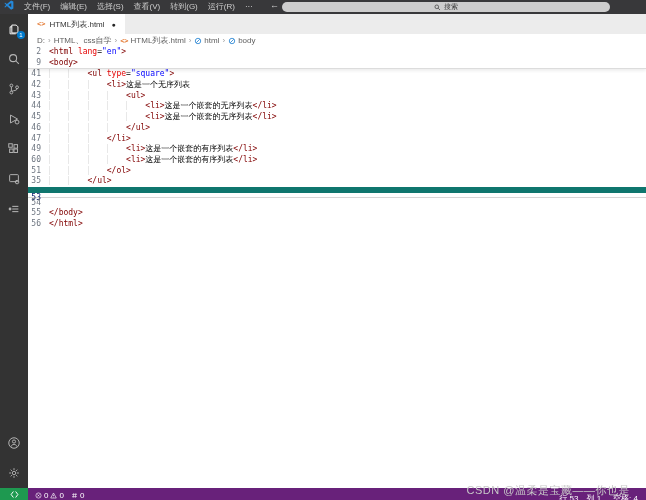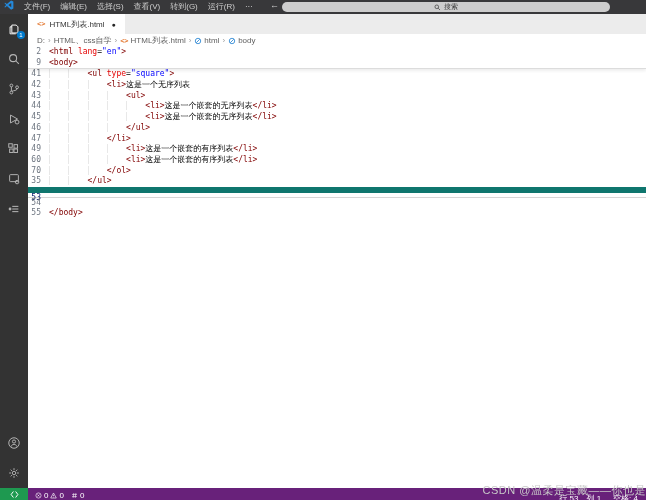--- a/index.html
+++ b/index.html
@@ -48,21 +48,21 @@
 
   
   .statusbar{ position:absolute; left:0; right:0; bottom:0; height:12px; background:var(--statusbar); color:#fff;
     display:flex; align-items:flex-start; font-size:8px; z-index:6; overflow:hidden; }
   .remote{ width:28px; height:12px; background:var(--remote_green); display:flex; align-items:center; justify-content:center;
     font-size:7px; font-family:"DejaVu Sans Mono", monospace; flex:none; }
   .sb-group{ display:flex; align-items:center; gap:2px; margin-left:7px; position:relative; top:3px; }
   .sb-right{ margin-left:auto; display:flex; gap:12px; padding-right:8px; position:relative; top:5px; }
   .sb-ico{ width:7px; height:7px; display:inline-block; }
 
-  .watermark{ position:absolute; right:0; bottom:2px; font-size:11px; color:#c7c7c7; z-index:9; letter-spacing:0.5px;margin-top:26px; }
+  .watermark{ position:absolute; right:16px; bottom:2px; font-size:11px; color:#c7c7c7; z-index:9; letter-spacing:0.5px;margin-top:26px; }
   svg{ display:block; }
 </style>
 </head>
 <body>
 
 <div class="window">
 
   <div class="titlebar">
     <svg class="logo" viewBox="0 0 16 16">
       <path fill="#2489db" d="M11.3 0.6 4.7 6.4 1.8 4.2 0.6 4.8 3.4 8 0.6 11.2l1.2.6 2.9-2.2 6.6 5.8 3.7-1.7V2.3L11.3.6zM11.6 4.6v6.8L7 8l4.6-3.4z"></path>
@@ -199,25 +199,26 @@
     <div class="code-font" id="code-lines">
         <div class="row"><span class="ln">41</span><span class="lc"><span class="ig">    </span><span class="ig">    </span><span class="c-tag">&lt;ul</span><span class="c-attr"> type</span><span class="c-txt">=</span><span class="c-str">"square"</span><span class="c-tag">&gt;</span></span></div>
         <div class="row"><span class="ln">42</span><span class="lc"><span class="ig">    </span><span class="ig">    </span><span class="ig">    </span><span class="c-tag">&lt;li&gt;</span><span class="c-txt">这是一个无序列表</span></span></div>
         <div class="row"><span class="ln">43</span><span class="lc"><span class="ig">    </span><span class="ig">    </span><span class="ig">    </span><span class="ig">    </span><span class="c-tag">&lt;ul&gt;</span></span></div>
         <div class="row"><span class="ln">44</span><span class="lc"><span class="ig">    </span><span class="ig">    </span><span class="ig">    </span><span class="ig">    </span><span class="ig">    </span><span class="c-tag">&lt;li&gt;</span><span class="c-txt">这是一个嵌套的无序列表</span><span class="c-tag">&lt;/li&gt;</span></span></div>
         <div class="row"><span class="ln">45</span><span class="lc"><span class="ig">    </span><span class="ig">    </span><span class="ig">    </span><span class="ig">    </span><span class="ig">    </span><span class="c-tag">&lt;li&gt;</span><span class="c-txt">这是一个嵌套的无序列表</span><span class="c-tag">&lt;/li&gt;</span></span></div>
         <div class="row"><span class="ln">46</span><span class="lc"><span class="ig">    </span><span class="ig">    </span><span class="ig">    </span><span class="ig">    </span><span class="c-tag">&lt;/ul&gt;</span></span></div>
         <div class="row"><span class="ln">47</span><span class="lc"><span class="ig">    </span><span class="ig">    </span><span class="ig">    </span><span class="c-tag">&lt;/li&gt;</span></span></div>
         <div class="row"><span class="ln">49</span><span class="lc"><span class="ig">    </span><span class="ig">    </span><span class="ig">    </span><span class="ig">    </span><span class="c-tag">&lt;li&gt;</span><span class="c-txt">这是一个嵌套的有序列表</span><span class="c-tag">&lt;/li&gt;</span></span></div>
         <div class="row"><span class="ln">60</span><span class="lc"><span class="ig">    </span><span class="ig">    </span><span class="ig">    </span><span class="ig">    </span><span class="c-tag">&lt;li&gt;</span><span class="c-txt">这是一个嵌套的有序列表</span><span class="c-tag">&lt;/li&gt;</span></span></div>
-        <div class="row"><span class="ln">70</span><span class="lc"><span class="ig">    </span><span class="ig">    </span><span class="ig">    </span><span class="c-tag">&lt;/ol&gt;</span></span></div>
+        <div class="row"><span class="ln">51</span><span class="lc"><span class="ig">    </span><span class="ig">    </span><span class="ig">    </span><span class="c-tag">&lt;/ol&gt;</span></span></div>
         <div class="row"><span class="ln">35</span><span class="lc"><span class="ig">    </span><span class="ig">    </span><span class="c-tag">&lt;/ul&gt;</span></span></div>
         <div class="row current"><span class="ln ln-cur">53</span><span class="lc"></span></div>
         <div class="row"><span class="ln">54</span><span class="lc"></span></div>
         <div class="row"><span class="ln">55</span><span class="lc"><span class="c-tag">&lt;/body&gt;</span></span></div>
+        <div class="row"><span class="ln">56</span><span class="lc"><span class="c-tag">&lt;/html&gt;</span></span></div>
       </div>
   </div>
 
   <div class="statusbar">
     <div class="remote">
       <svg width="9" height="9" viewBox="0 0 12 12">
         <path d="M4.5 2 1.5 6l3 4M7.5 2l3 4-3 4" fill="none" stroke="#fff" stroke-width="1.3"></path>
       </svg>
     </div>
     <div class="sb-group">

